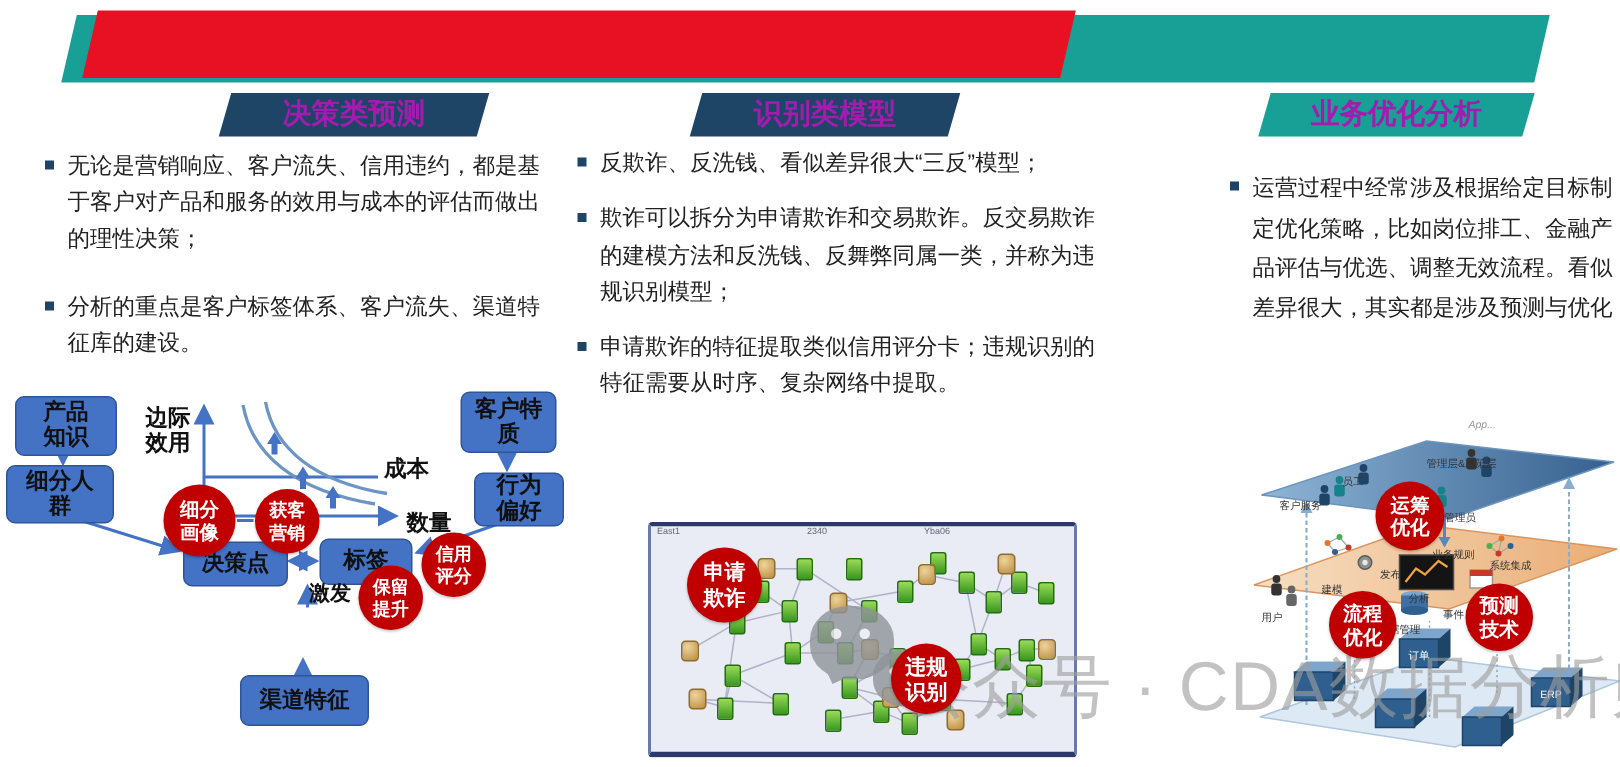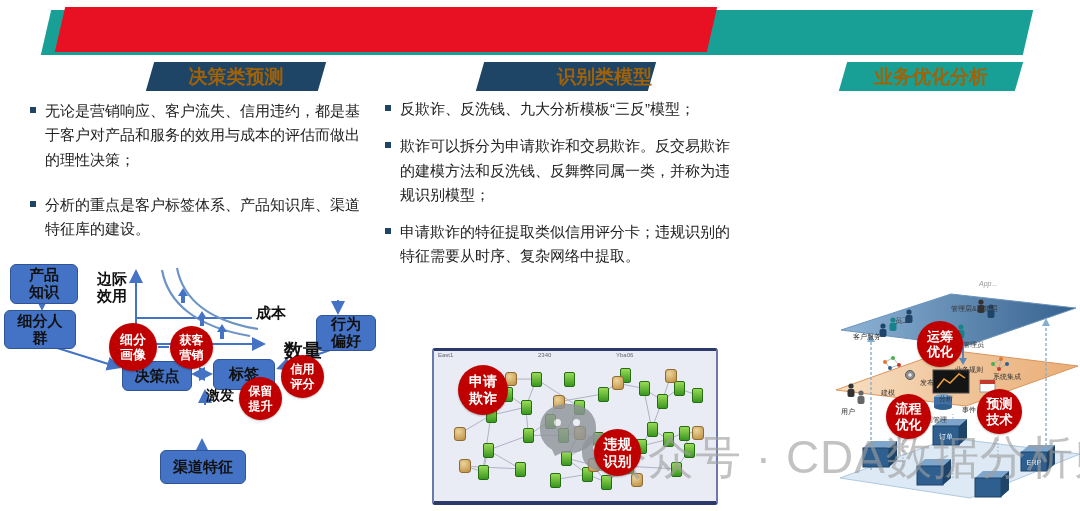--- a/index.html
+++ b/index.html
@@ -9,25 +9,25 @@
   
   .banner-strip{position:absolute;left:46px;top:10px;width:982px;height:45px;
                 background:#18A096;transform:skewX(-13deg);z-index:1;}
   .banner-red{position:absolute;left:60px;top:7px;width:652px;height:45px;
               background:#E81123;transform:skewX(-13deg);z-index:2;}
   .banner-title{position:absolute;left:106px;top:12px;width:640px;text-align:center;
                 font-size:29px;font-weight:bold;color:#fff;letter-spacing:1px;z-index:3;white-space:nowrap;}
 
   
   .hdr{position:absolute;top:62px;height:29px;line-height:29px;text-align:center;
-       color:#a16207;font-weight:bold;font-size:19px;z-index:2;}
+       color:#a21caf;font-weight:bold;font-size:19px;z-index:2;}
   .hdr .bg{position:absolute;inset:0;transform:skewX(-16deg);}
   .hdr .txt{position:relative;}
   .hdr1{left:150px;width:172px;}
-  .hdr2{left:480px;width:172px;text-align:right;}
+  .hdr2{left:464px;width:172px;}
   .hdr3{left:843px;width:176px;}
   .hdr-navy{background:#1E4466;}
   .hdr-teal{background:#18A096;}
 
   
   .col{position:absolute;font-size:15px;color:#222;line-height:1.62;z-index:2;}
   .col1{left:30px;top:99px;width:344px;}
   .col2{left:385px;top:97px;width:354px;}
   .col3{left:820px;top:113px;width:256px;line-height:1.78;}
   .bullet{display:flex;margin-bottom:13px;}
@@ -99,35 +99,41 @@
     <span class="txt">业务优化分析</span>
   </div>
 
   <div class="col col1" id="col0">
       <div class="bullet">
         <div class="bq"></div>
         <div class="btxt">无论是营销响应、客户流失、信用违约，都是基于客户对产品和服务的效用与成本的评估而做出的理性决策；</div>
       </div>
       <div class="bullet">
         <div class="bq"></div>
-        <div class="btxt">分析的重点是客户标签体系、产品知识库、渠道特征库的建设。</div>
+        <div class="btxt">分析的重点是客户标签体系、客户流失、渠道特征库的建设。</div>
       </div>
     </div>
   <div class="col col2" id="col1">
       <div class="bullet">
         <div class="bq"></div>
-        <div class="btxt">反欺诈、反洗钱、九大分析模板“三反”模型；</div>
+        <div class="btxt">反欺诈、反洗钱、看似差异很大“三反”模型；</div>
       </div>
       <div class="bullet">
         <div class="bq"></div>
         <div class="btxt">欺诈可以拆分为申请欺诈和交易欺诈。反交易欺诈的建模方法和反洗钱、反舞弊同属一类，并称为违规识别模型；</div>
       </div>
       <div class="bullet">
         <div class="bq"></div>
         <div class="btxt">申请欺诈的特征提取类似信用评分卡；违规识别的特征需要从时序、复杂网络中提取。</div>
+      </div>
+    </div>
+  <div class="col col3" id="col2">
+      <div class="bullet">
+        <div class="bq"></div>
+        <div class="btxt">运营过程中经常涉及根据给定目标制定优化策略，比如岗位排工、金融产品评估与优选、调整无效流程。看似差异很大，其实都是涉及预测与优化</div>
       </div>
     </div>
 
   <svg class="diagsvg" width="1080" height="511">
     <defs>
       <marker id="ah" markerWidth="8" markerHeight="8" refX="5.5" refY="3.5" orient="auto-start-reverse">
         <path d="M0,0 L7,3.5 L0,7 Z" fill="#4472C4"></path>
       </marker>
     </defs>
     <g stroke="#4472C4" stroke-width="2" fill="none">
@@ -373,29 +379,31 @@
     <span class="eye e1"></span>
       <span class="eye e2"></span>
       <span class="tail"></span>
   </div>
   <div class="watermark">公众号 · CDA数据分析师</div>
 
 <div class="dbox" style="left: 4px; top: 310px; width: 70px; height: 37px;">细分人
 群</div>
     <div class="dbox" style="left: 10px; top: 264px; width: 66px; height: 38px;">产品
 知识</div>
+    <div class="dbox" style="left: 307px; top: 261px; width: 62px; height: 39px;">客户特
+质</div>
     <div class="dbox" style="left: 316px; top: 315px; width: 58px; height: 34px;">行为
 偏好</div>
     <div class="dbox" style="left: 122px; top: 361px; width: 68px; height: 28px;">决策点</div>
     <div class="dbox" style="left: 213px; top: 359px; width: 60px; height: 29px;">标签</div>
     <div class="dbox" style="left: 160px; top: 450px; width: 84px; height: 32px;">渠道特征</div>
     <div class="dlabel" style="left: 97px; top: 270px; font-size: 15px;">边际
 效用</div>
     <div class="dlabel" style="left: 256px; top: 304px; font-size: 15px;">成本</div>
-    <div class="dlabel" style="left: 284px; top: 340px; font-size: 19px;">数量</div>
+    <div class="dlabel" style="left: 271px; top: 340px; font-size: 15px;">数量</div>
     <div class="dlabel" style="left: 206px; top: 387px; font-size: 14px;">激发</div>
     <div class="rcircle" style="left: 109px; top: 323px; width: 48px; height: 48px; font-size: 13px;">细分
 画像</div>
     <div class="rcircle" style="left: 170px; top: 326px; width: 43px; height: 43px; font-size: 12px;">获客
 营销</div>
     <div class="rcircle" style="left: 281px; top: 355px; width: 43px; height: 43px; font-size: 12px;">信用
 评分</div>
     <div class="rcircle" style="left: 239px; top: 377px; width: 43px; height: 43px; font-size: 12px;">保留
 提升</div>
     <div class="rcircle" style="left: 458px; top: 365px; width: 50px; height: 50px; font-size: 14px;">申请

